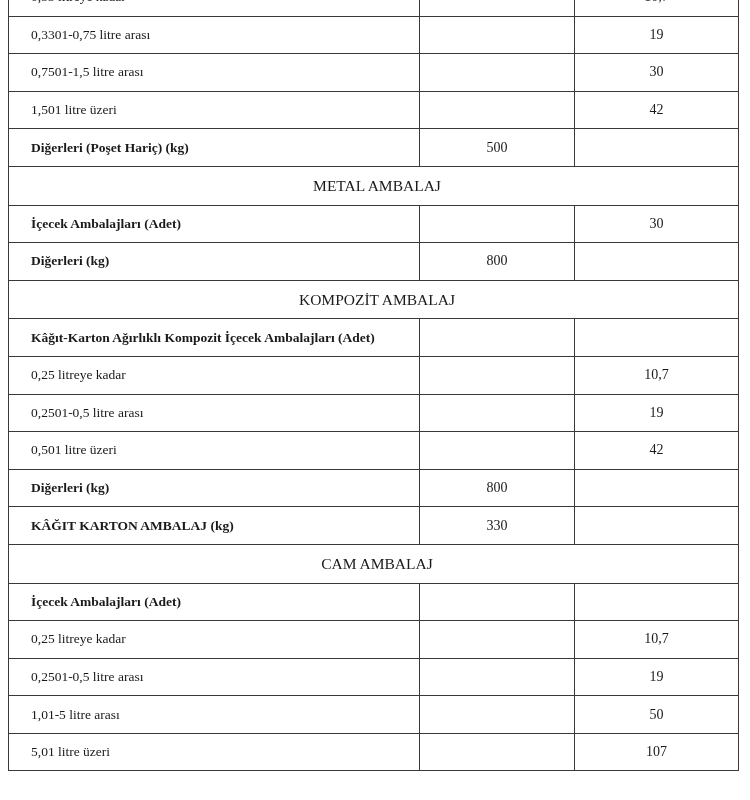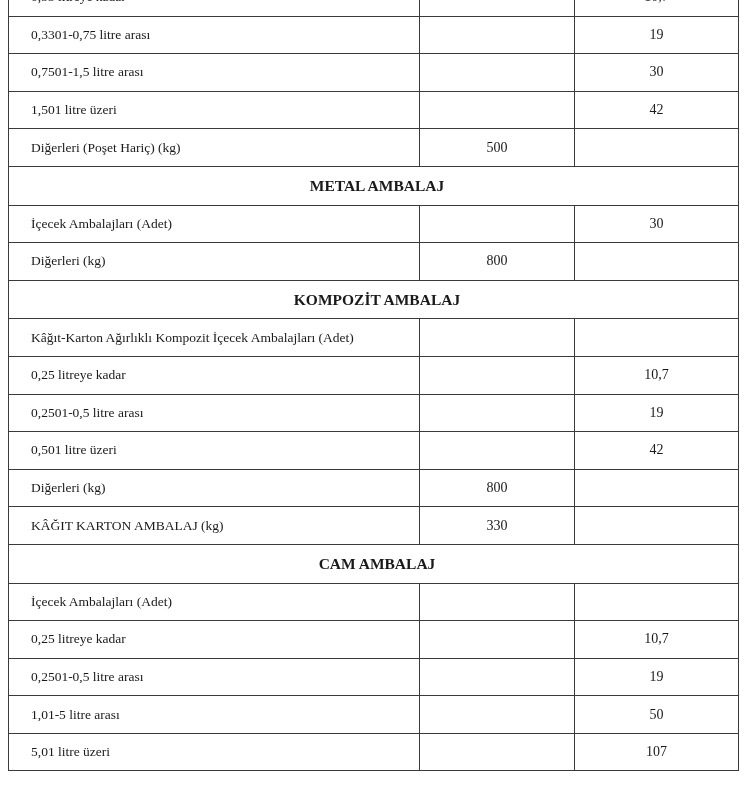--- a/index.html
+++ b/index.html
@@ -39,25 +39,25 @@
       text-align: left;
     }
     td.c-a {
       width: 154px;
       text-align: center;
     }
     td.c-b {
       text-align: center;
     }
     td.bold {
-      font-weight: normal;
+      font-weight: bold;
     }
     td.section {
       text-align: center;
-      font-weight: bold;
+      font-weight: normal;
       font-size: 15.5px;
       padding-top: 1px;
       padding-left: 7px;
     }
     .num {
       font-size: 14px;
     }
   </style>
 </head>
 <body>

